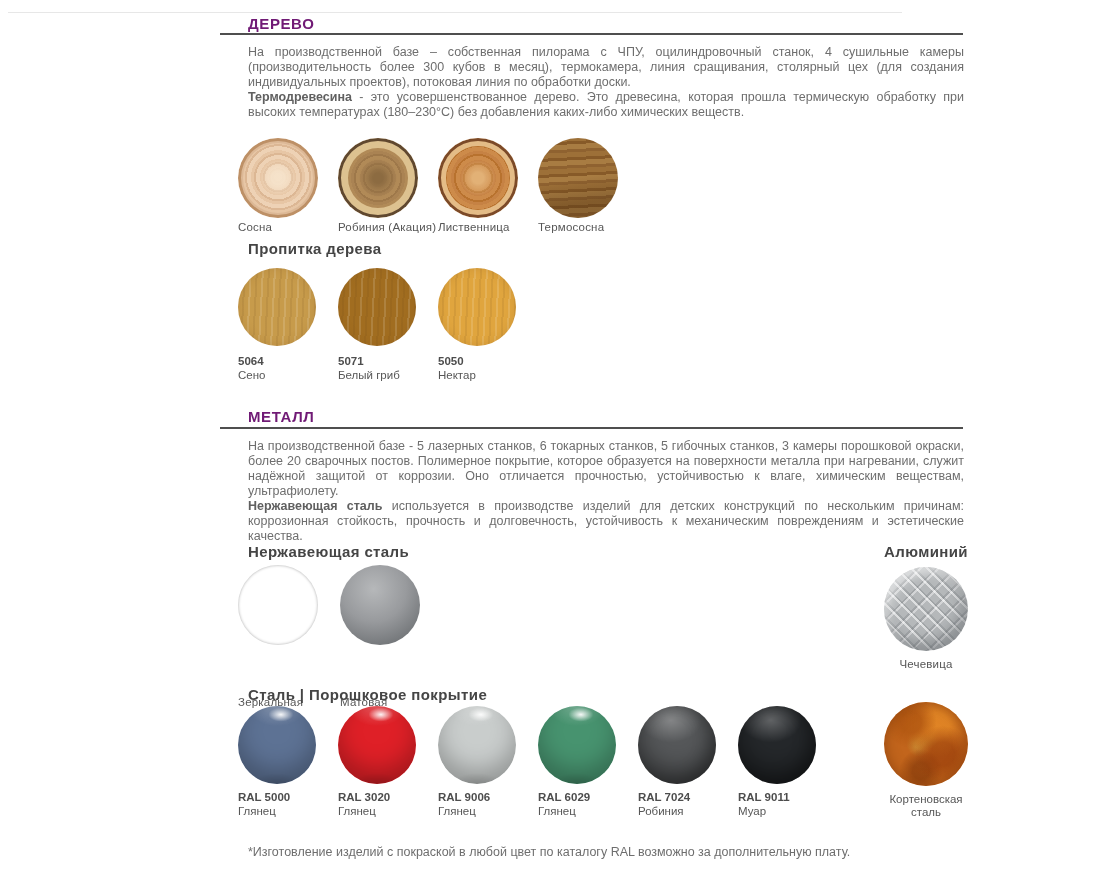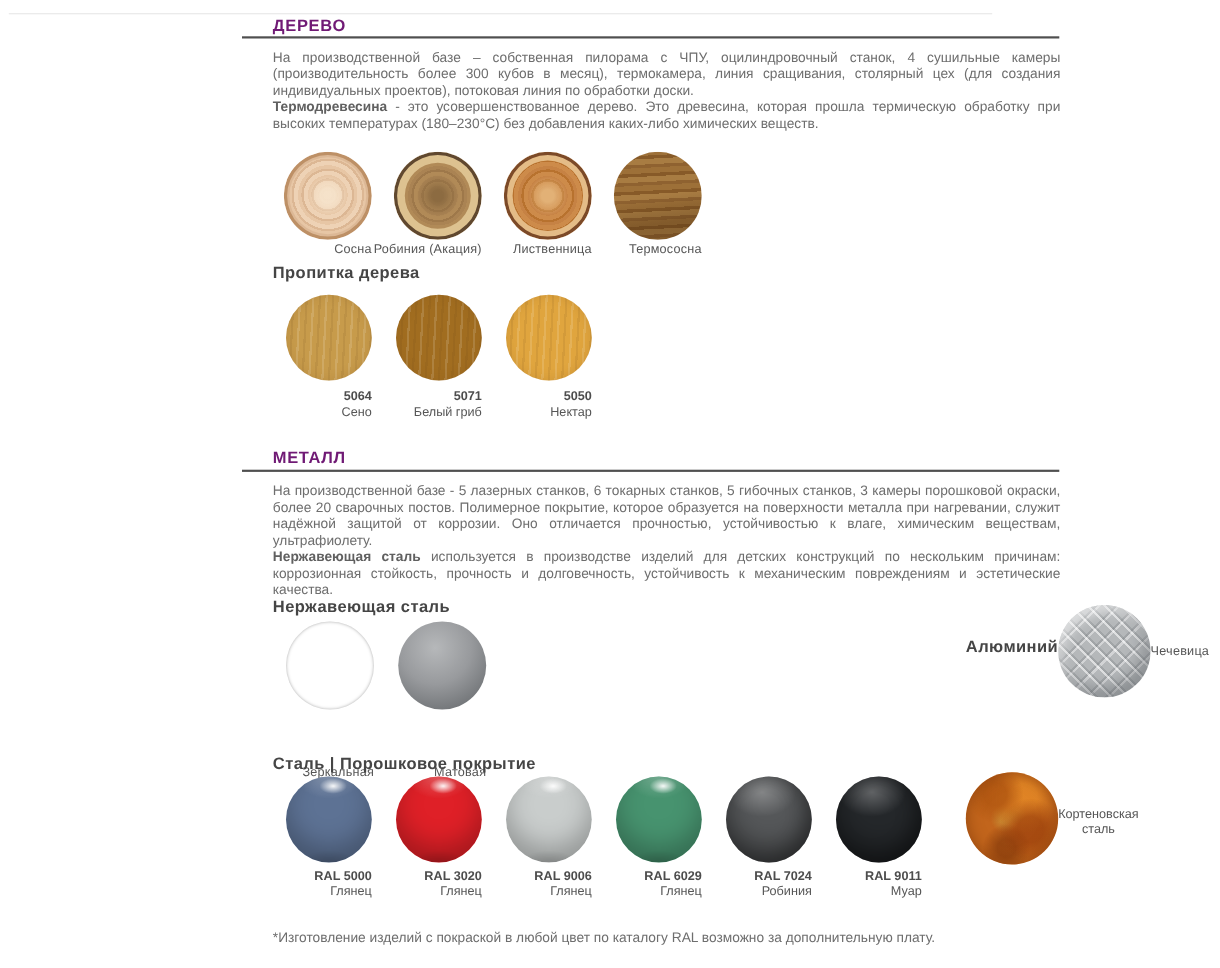--- a/index.html
+++ b/index.html
@@ -22,21 +22,21 @@
   }
   .para p { margin:0; }
   .para b { font-weight:700; color:#606060; }
 
   .subhead {
     position:absolute; left:248px; font-size:15px; font-weight:600;
     color:#454545; letter-spacing:.4px;
   }
 
   .row { position:absolute; left:238px; display:flex; }
-  .cell { width:100px; display:flex; flex-direction:column; align-items:flex-end; }
+  .cell { width:100px; display:flex; flex-direction:column; align-items:flex-start; }
   .cell-w { width:102px;gap:44px; }
 
   .swatch { border-radius:50%; position:relative; flex:none; }
   .d80 { width:80px; height:80px; }
   .d78 { width:78px; height:78px; }
   .d84 { width:84px; height:84px; }
 
   .cap {
     margin-top:3px; font-size:11.5px; line-height:12.5px; color:#565656;
     text-align:center; letter-spacing:.2px;
@@ -115,21 +115,21 @@
     background:
       radial-gradient(circle at 32% 24%, rgba(178,88,18,.85) 0 12%, rgba(178,88,18,0) 30%),
       radial-gradient(circle at 70% 62%, rgba(148,58,10,.6) 0 15%, rgba(148,58,10,0) 36%),
       radial-gradient(circle at 44% 82%, rgba(118,48,8,.55) 0 10%, rgba(118,48,8,0) 26%),
       radial-gradient(circle at 62% 28%, rgba(233,142,40,.75) 0 16%, rgba(233,142,40,0) 40%),
       radial-gradient(circle at 42% 50%, rgba(200,155,62,.55) 0 7%, rgba(200,155,62,0) 20%),
       radial-gradient(circle at 55% 45%, rgba(160,120,40,.4) 0 5%, rgba(160,120,40,0) 14%);
     box-shadow: inset 0 0 14px rgba(110,45,5,.55);
   }
 
-  .side-col { position:absolute; left:878px; width:96px; display:flex; flex-direction:row; align-items:center; }
+  .side-col { position:absolute; left:878px; width:96px; display:flex; flex-direction:column; align-items:center; }
   .side-head { font-size:15px; font-weight:600; color:#454545; letter-spacing:.4px; }
 
   .footnote { position:absolute; left:248px; top:845px; width:716px; font-size:12.5px; color:#6e6e6e; }
 </style>
 </head>
 <body>
 
 <div class="page">
   <div class="topline"></div>
 

